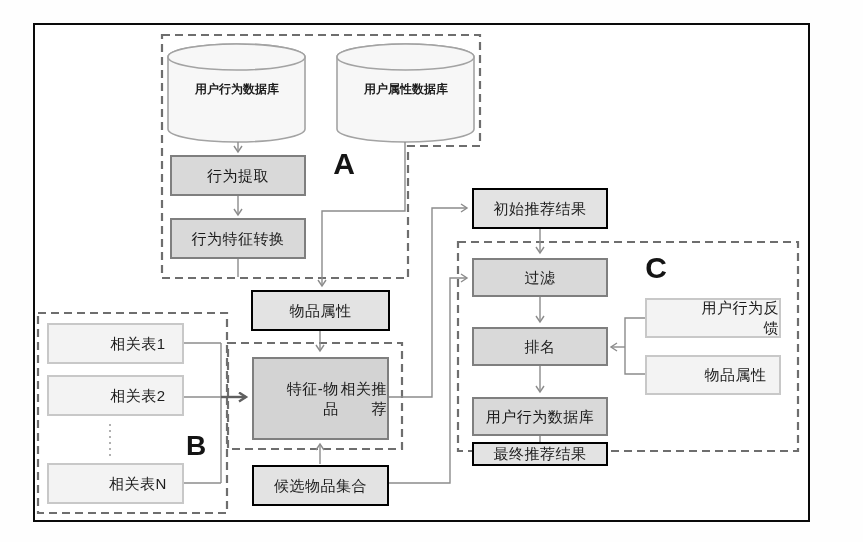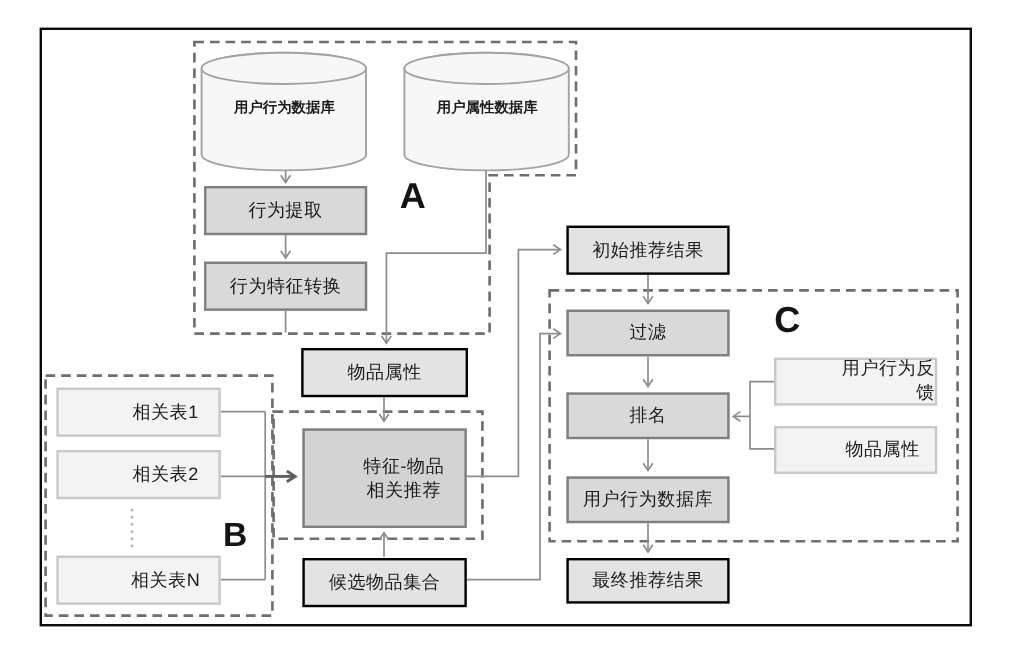--- a/index.html
+++ b/index.html
@@ -16,21 +16,21 @@
     border:2px solid #0a0a0a;box-sizing:border-box;background:#ffffff;
   }
   #wires{position:absolute;left:0;top:0;width:863px;height:542px;}
   .node{
     position:absolute;box-sizing:border-box;
     display:flex;align-items:center;justify-content:center;
     text-align:right;font-size:15px;font-weight:400;
     letter-spacing:0.5px;line-height:20px;
   }
   .process{background:#d9d9d9;border:2px solid #7f7f7f;}
-  .bigprocess{background:#d3d3d3;border:2px solid #7f7f7f;flex-direction:column;padding-left:32px;}
+  .bigprocess{background:#d3d3d3;border:2px solid #7f7f7f;flex-direction:row;padding-left:32px;}
   .data{background:#e3e3e3;border:2px solid #000000;}
   .light{background:#f3f3f3;border:2px solid #c8c8c8;padding-left:45px;}
   .dblabel{position:absolute;box-sizing:border-box;display:flex;align-items:center;justify-content:center;
     text-align:center;font-size:12px;font-weight:600;background:transparent;}
   .grouplabel{
     position:absolute;font-size:30px;font-weight:bold;color:#141414;
     width:44px;height:36px;display:flex;align-items:center;justify-content:center;
   }
 </style>
 </head>
@@ -110,18 +110,18 @@
     <div>特征-物品</div>
     <div>相关推荐</div>
   </div>
 
   <div class="node data" style="left:252px;top:465px;width:137px;height:41px;">候选物品集合</div>
 
   <div class="node data" style="left:472px;top:188px;width:136px;height:41px;">初始推荐结果</div>
   <div class="node process" style="left:472px;top:258px;width:136px;height:39px;">过滤</div>
   <div class="node process" style="left:472px;top:327px;width:136px;height:39px;">排名</div>
   <div class="node process" style="left:472px;top:397px;width:136px;height:39px;">用户行为数据库</div>
-  <div class="node data" style="left:472px;top:465px;width:136px;height:38px;">最终推荐结果</div>
+  <div class="node data" style="left:472px;top:442px;width:136px;height:24px;">最终推荐结果</div>
 
   <div class="node light" style="left:645px;top:298px;width:136px;height:40px;">用户行为反馈</div>
   <div class="node light" style="left:645px;top:355px;width:136px;height:40px;">物品属性</div>
 
 </div>
 
 </body></html>

